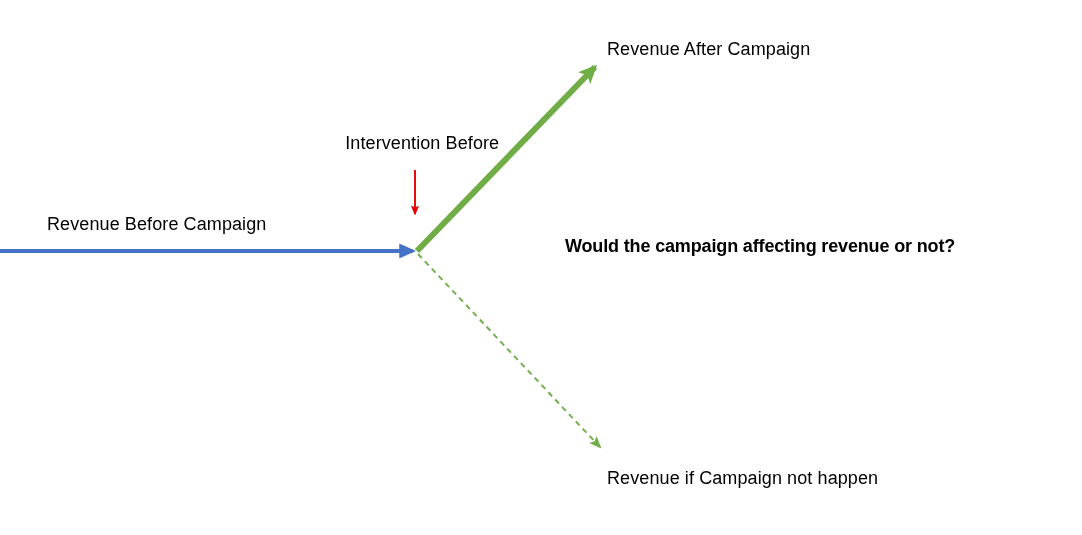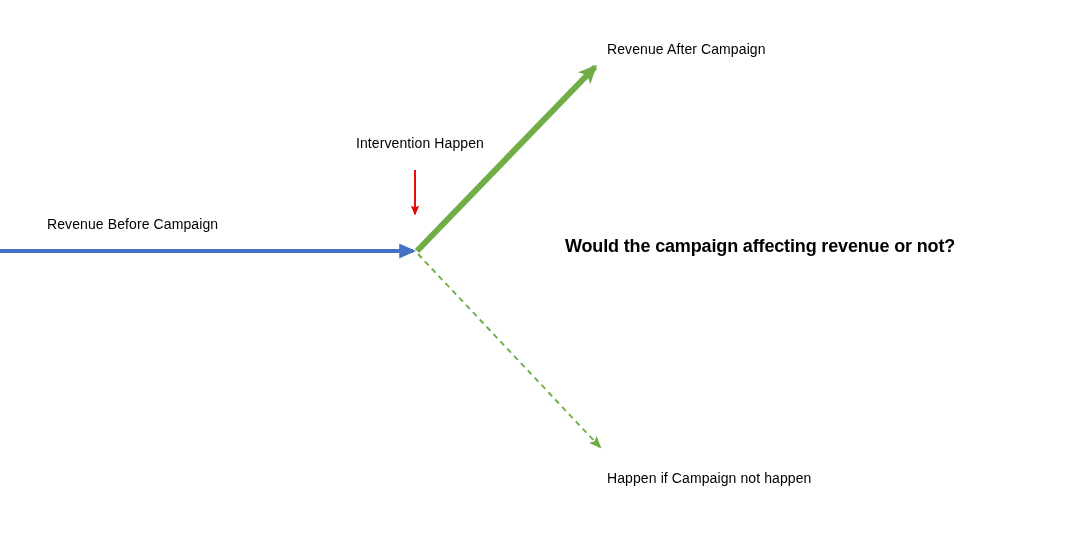--- a/index.html
+++ b/index.html
@@ -23,21 +23,21 @@
     position: absolute;
     left: 0;
     top: 0;
     width: 1082px;
     height: 535px;
   }
   .label {
     position: absolute;
     color: #000000;
     font-family: "Liberation Sans", sans-serif;
-    font-size: 14px;
+    font-size: 18px;
     line-height: 26px;
     white-space: pre;
     letter-spacing: 0.1px;
   }
   .label-before {
     left: 47px;
     top: 211px;
   }
   .label-intervention {
     left: 412px;
@@ -90,22 +90,22 @@
     <line x1="417" y1="251" x2="595" y2="67" stroke="#70AD47" stroke-width="6" stroke-linecap="butt" marker-end="url(#arrow-green-solid)"></line>
 
     <line x1="418" y1="254" x2="600" y2="447" stroke="#6FAD47" stroke-width="1.9" stroke-dasharray="5.5 4.5" marker-end="url(#arrow-green-dashed)"></line>
 
     <line x1="415" y1="170" x2="415" y2="214" stroke="#E50000" stroke-width="1.9" marker-end="url(#arrow-red)"></line>
   </svg>
 
   <div class="label label-before">Revenue Before Campaign</div>
 
   <div class="label label-intervention">
-    <span>Intervention Happen</span>
+    <span>Intervention Before</span>
   </div>
 
   <div class="label label-after">Revenue After Campaign</div>
 
-  <div class="label label-counterfactual">Happen if Campaign not happen</div>
+  <div class="label label-counterfactual">Revenue if Campaign not happen</div>
 
   <div class="label label-question">Would the campaign affecting revenue or not?</div>
 
 </div>
 
 </body></html>

